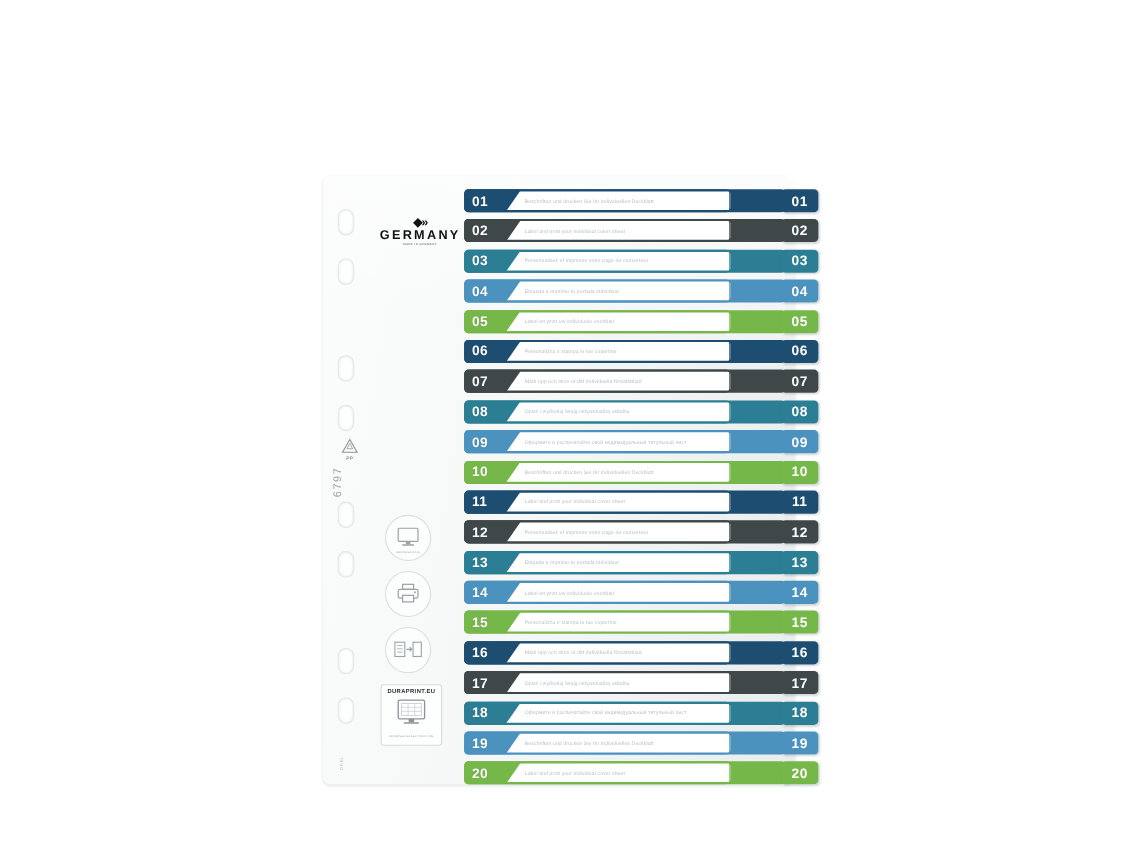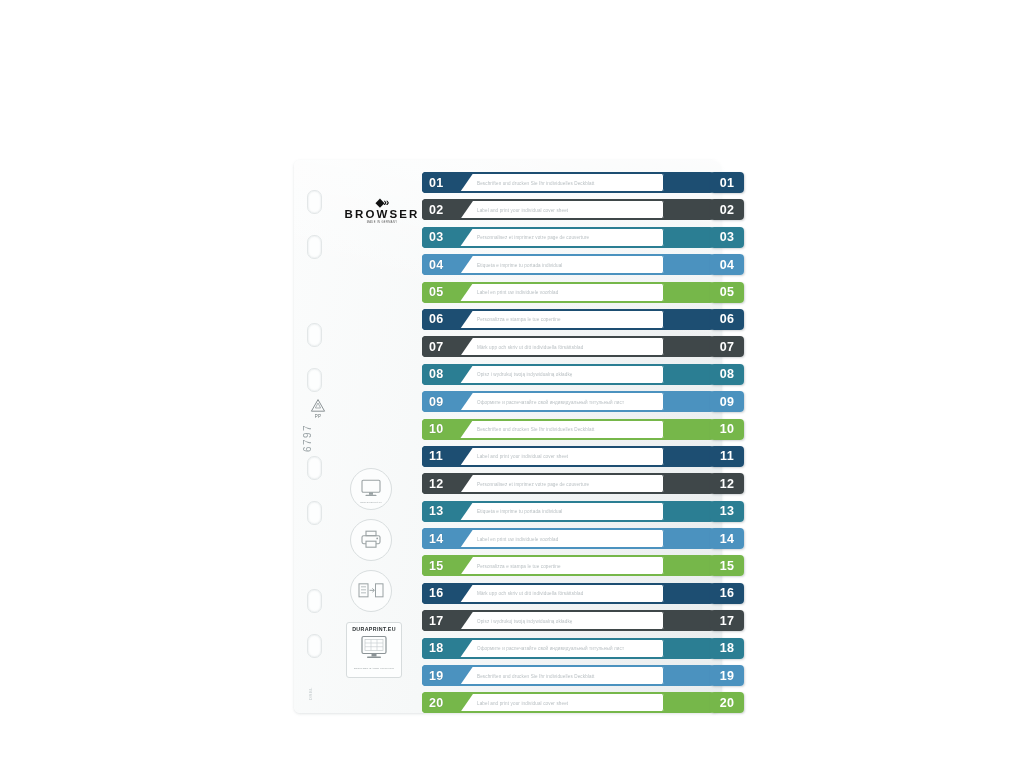--- a/index.html
+++ b/index.html
@@ -191,21 +191,21 @@
       <div class="hole" style="top: 133px;"></div>
       <div class="hole" style="top: 178px;"></div>
       <div class="hole" style="top: 266px;"></div>
       <div class="hole" style="top: 311px;"></div>
       <div class="hole" style="top: 399px;"></div>
       <div class="hole" style="top: 444px;"></div>
     </div>
 
   <div class="logo">
     <div class="logo-mark">◆»</div>
-    <div class="logo-word">BROWSER</div>
+    <div class="logo-word">GERMANY</div>
     <div class="logo-tag">MADE IN GERMANY</div>
   </div>
 
   <div class="recycle">
     <svg width="16" height="15" viewBox="0 0 16 15">
       <path d="M8 1.6 L14.6 13.2 L1.4 13.2 Z" fill="none" stroke="#8b9396" stroke-width="1"></path>
       <path d="M8 5 L10.6 10 L5.4 10 Z" fill="none" stroke="#8b9396" stroke-width=".7"></path>
     </svg>
     <div class="recycle-label">PP</div>
   </div>

